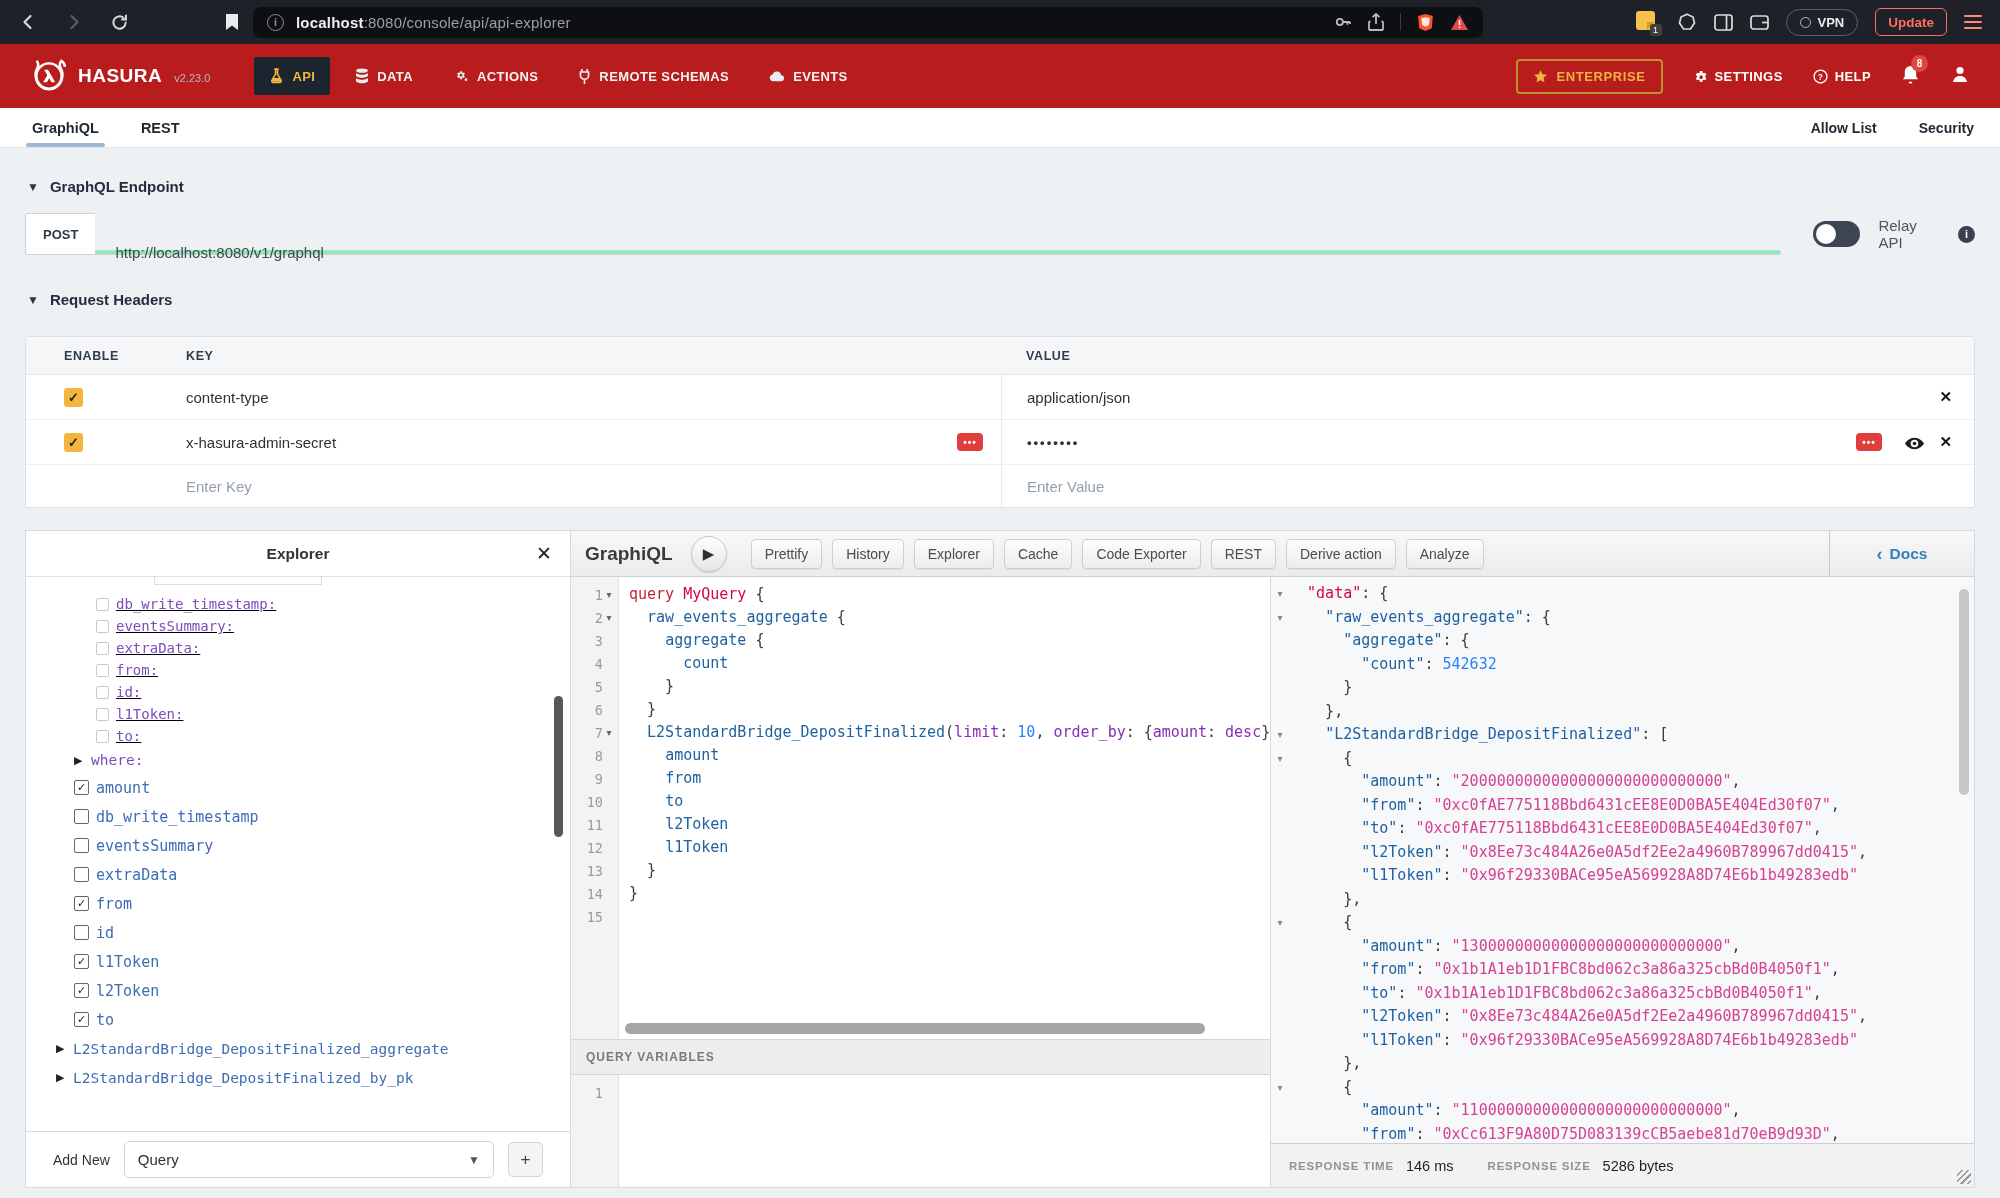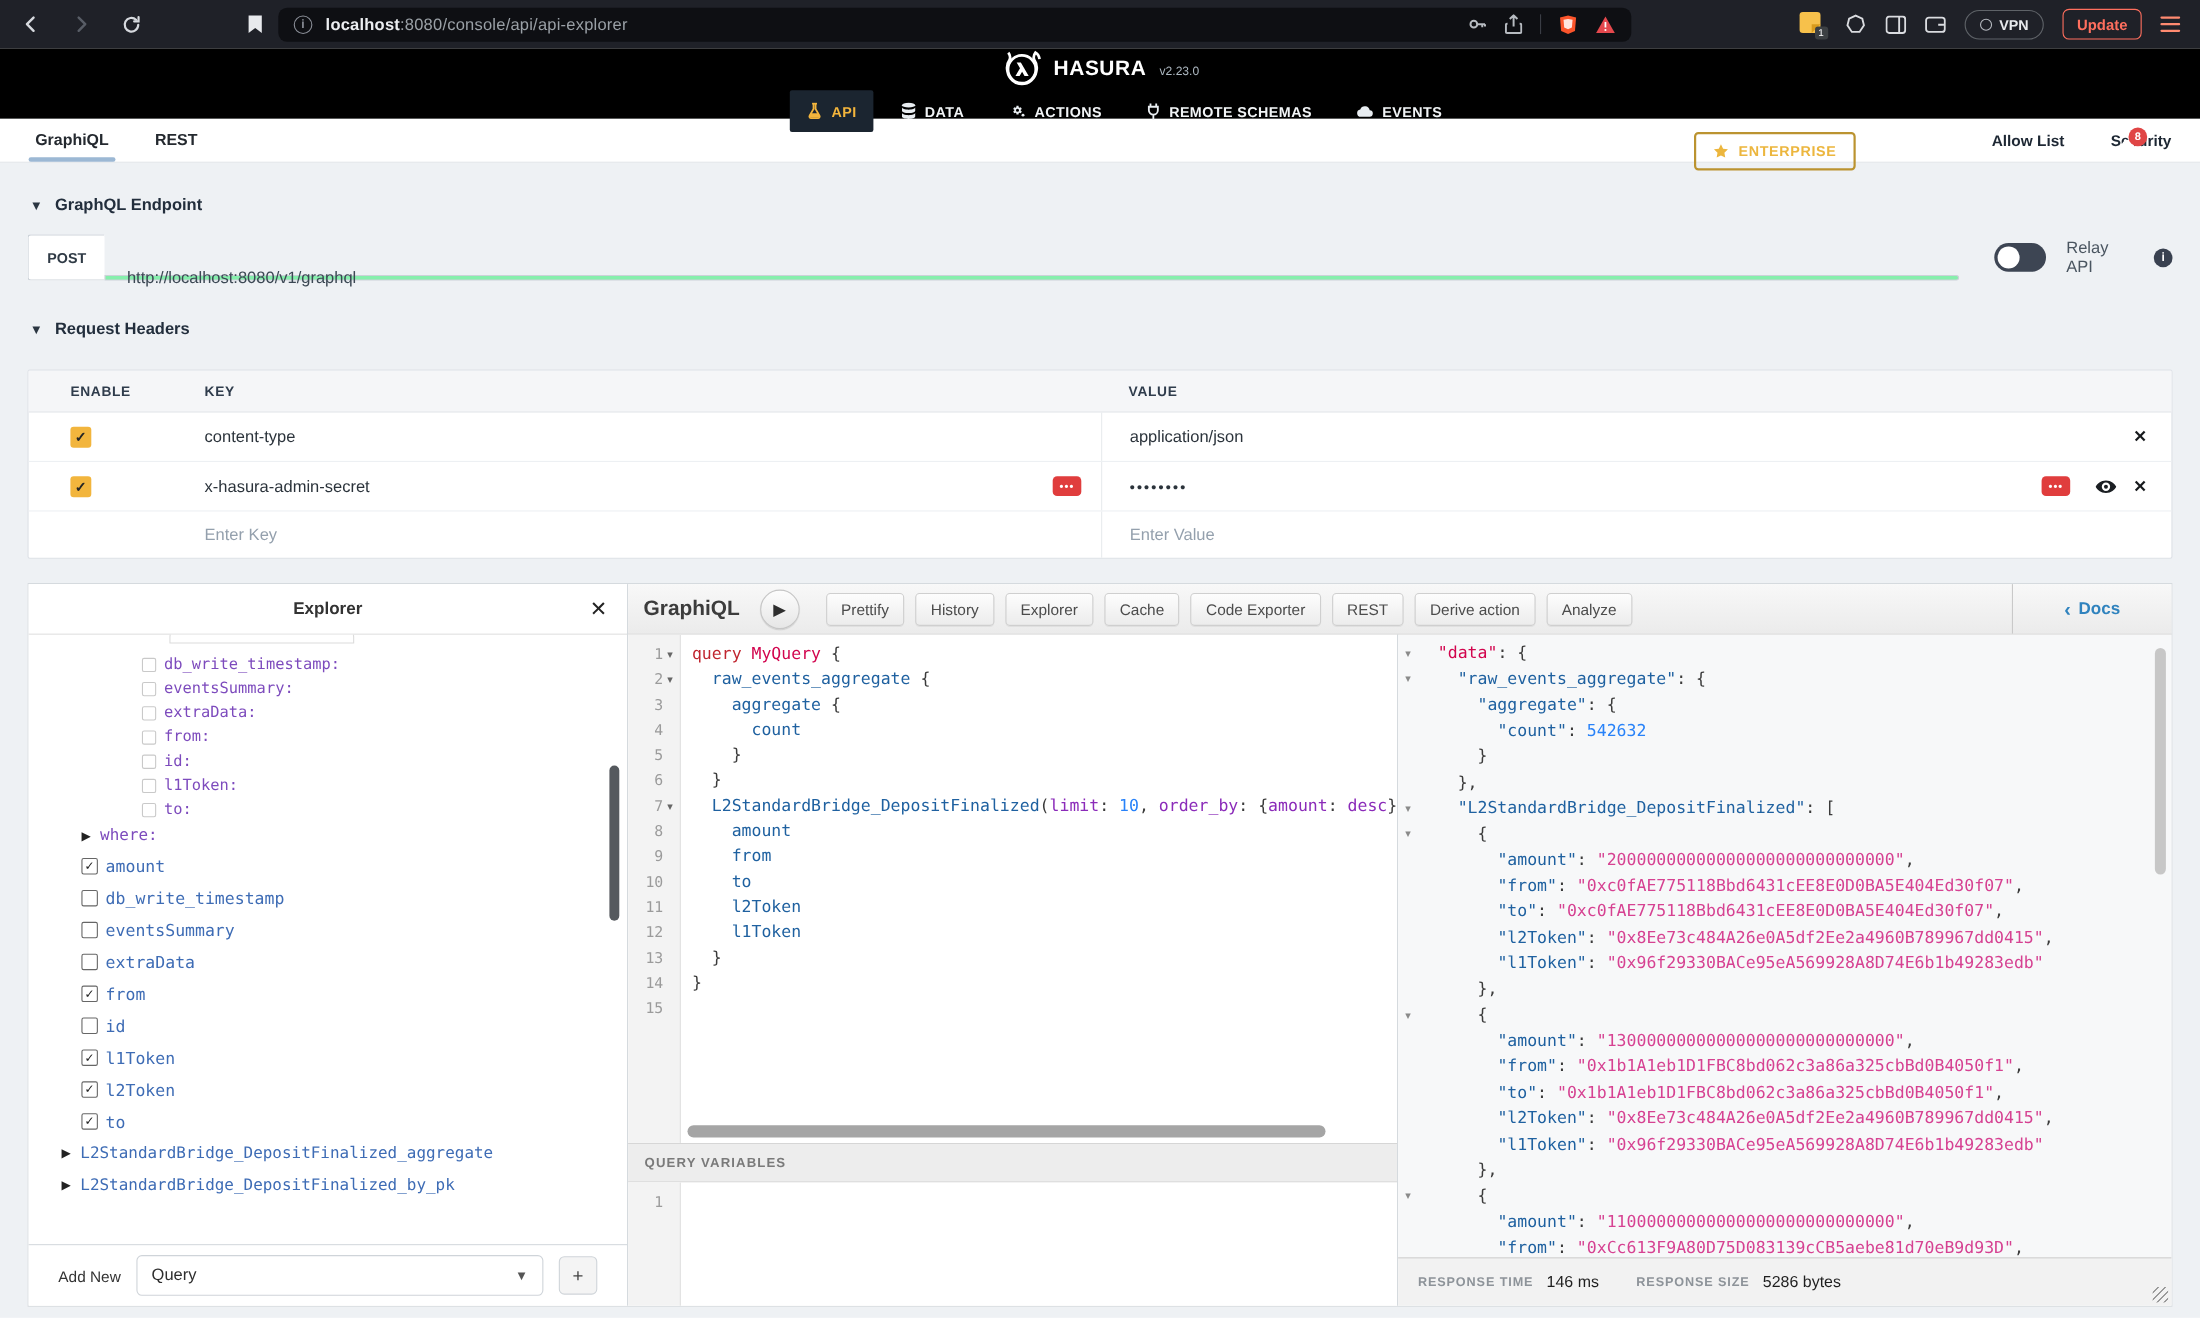--- a/index.html
+++ b/index.html
@@ -26,21 +26,21 @@
   .note-sq { position:absolute; left:0; top:0; width:19px; height:19px; background:#f7c14b; border-radius:3px; }
   .note-fold { position:absolute; left:11px; top:11px; width:0; height:0; border-left:8px solid #d99b1d; border-bottom:8px solid transparent; }
   .note-badge { position:absolute; right:-2px; bottom:-3px; background:#3c4043; color:#fff; font-size:9px; min-width:12px; height:12px; border-radius:3px; display:flex; align-items:center; justify-content:center; padding:0 2px; }
   .vpn-pill { display:flex; align-items:center; gap:7px; border:1px solid #5f6368; border-radius:14px; height:27px; padding:0 13px; color:#e8eaed; font-size:13px; font-weight:bold; }
   .vpn-globe { width:11px; height:11px; border:1.5px solid #b7bbc1; border-radius:50%; position:relative; }
   .update-btn { border:1.5px solid #ff6f5e; color:#ff6f5e; border-radius:6px; height:28px; display:flex; align-items:center; padding:0 12px; font-size:13.5px; font-weight:bold; }
   .burger { display:flex; flex-direction:column; gap:3.5px; }
   .burger i { display:block; width:18px; height:2.5px; background:#ff8a70; border-radius:2px; }
 
   
-  .hasura-nav { height:64px; background:#000000; display:flex; align-items:center; padding:0 6px;flex-direction:column; }
+  .hasura-nav { height:64px; background:#b91c1c; display:flex; align-items:center; padding:0 30px; }
   .brand { display:flex; align-items:center; gap:10px; }
   .brand-name { color:#fff; font-size:19px; font-weight:bold; letter-spacing:.5px; }
   .brand-ver { color:#aeb9c2; font-size:11px; margin-left:2px; margin-top:4px; }
   .nav-items { display:flex; align-items:center; margin-left:44px; gap:10px; height:100%; }
   .nav-item { display:flex; align-items:center; gap:8px; padding:11px 15px; color:#f2f5f7; font-size:13px; font-weight:bold; letter-spacing:.4px; border-radius:2px; cursor:pointer; }
   .nav-item .nav-ico { display:flex; align-items:center; }
   .nav-item.active { background:#1b2530; color:#f3b53c; }
   .nav-item.active svg { color:#f3b53c; }
   .nav-item svg { color:#e8edf1; }
   .nav-right { margin-left:auto; display:flex; align-items:center; gap:30px; }
@@ -90,21 +90,21 @@
 
   
   .workspace { margin-top:22px; height:658px; display:flex; background:#fff; border:1px solid #d5dade; }
 
   .explorer-pane { width:545px; border-right:1px solid #d5dade; display:flex; flex-direction:column; background:#fff; }
   .explorer-header { height:46px; border-bottom:1px solid #e0e0e0; display:flex; align-items:center; justify-content:center; position:relative; font-size:15.5px; font-weight:bold; color:#333; }
   .explorer-x { position:absolute; right:18px; top:11px; font-size:19px; color:#222; cursor:pointer; font-weight:normal; }
   .explorer-body { flex:1; position:relative; overflow:hidden; padding-top:16px; }
   .cut-tab { position:absolute; top:-6px; left:128px; width:168px; height:14px; border:1px solid #dcdcdc; border-radius:8px 8px 0 0; background:#fff; }
   .ex-row { display:flex; align-items:center; gap:7px; cursor:pointer; }
-  .ex-arg { height:22px; padding-left:103px; }
+  .ex-arg { height:22px; padding-left:70px;text-decoration:underline; }
   .ex-arg .ex-chk { width:13px; height:13px; border:1.5px solid #c9c9c9; border-radius:2px; background:#fff; }
   .ex-arg .ex-lbl { font-family:"DejaVu Sans Mono", monospace; font-size:14px; color:#7d4bbd; }
   .ex-where { height:26px; padding-left:48px; }
   .ex-where .ex-lbl { font-family:"DejaVu Sans Mono", monospace; font-size:14.5px; color:#7d4bbd; }
   .ex-field { height:29px; padding-left:48px; }
   .ex-field .ex-chk { width:15px; height:15px; border:1.5px solid #666; border-radius:2px; background:#fff; display:flex; align-items:center; justify-content:center; font-size:11px; color:#222; }
   .ex-field .ex-lbl { font-family:"DejaVu Sans Mono", monospace; font-size:15px; color:#3e6cb5; }
   .ex-exp { height:29px; padding-left:30px; }
   .ex-exp .ex-lbl { font-family:"DejaVu Sans Mono", monospace; font-size:14.5px; color:#3e6cb5; }
   .ex-caret { font-size:11px; color:#222; width:10px; }

